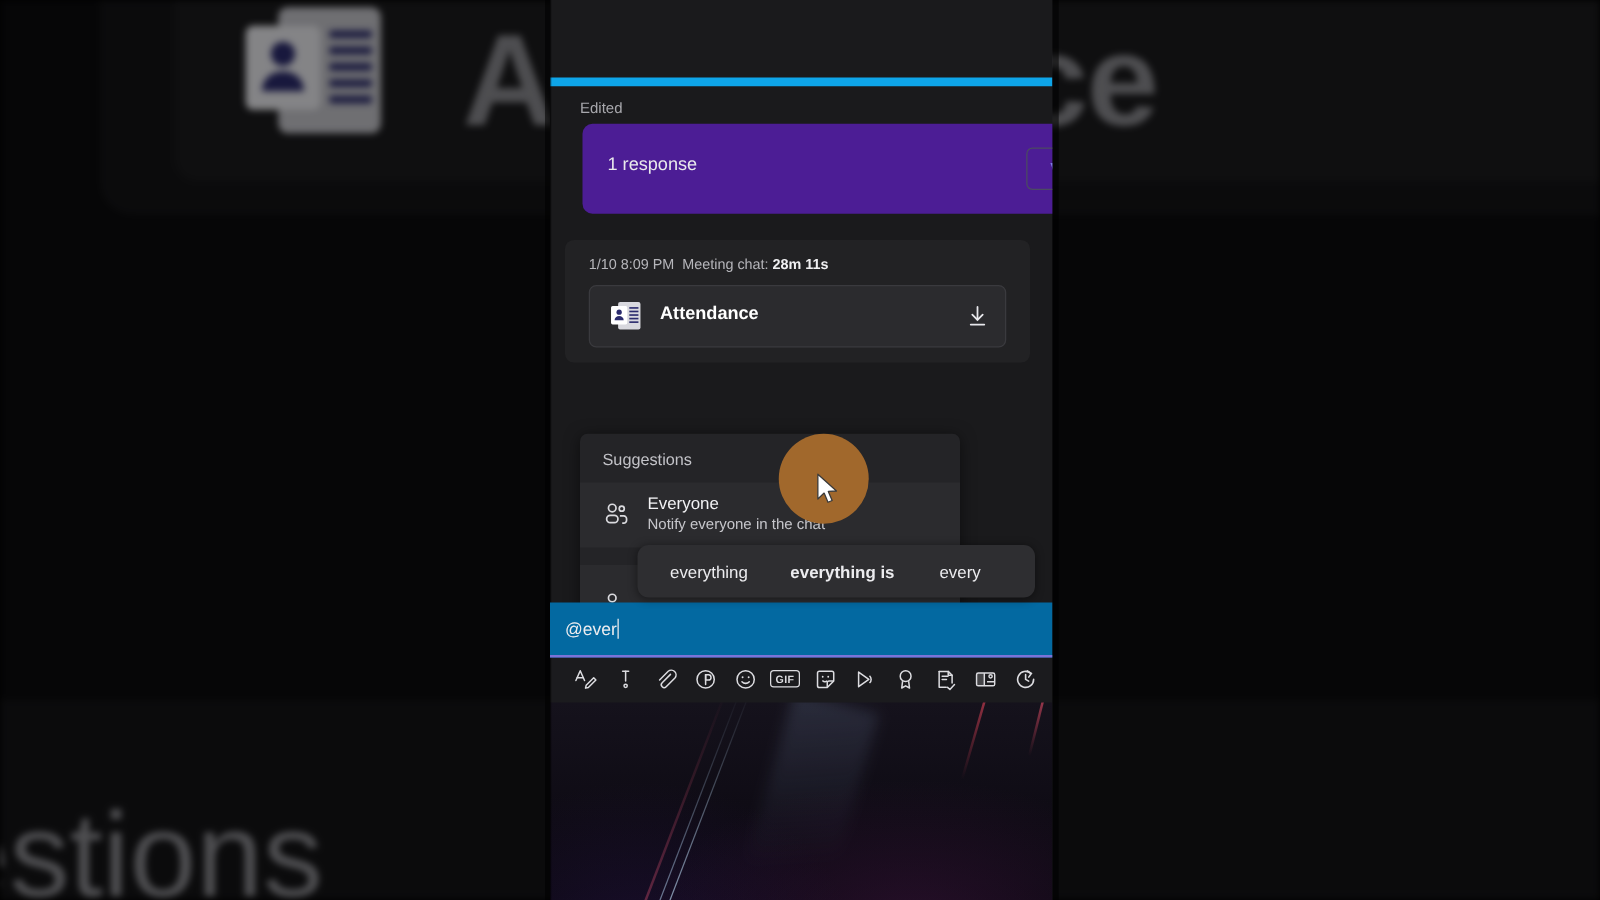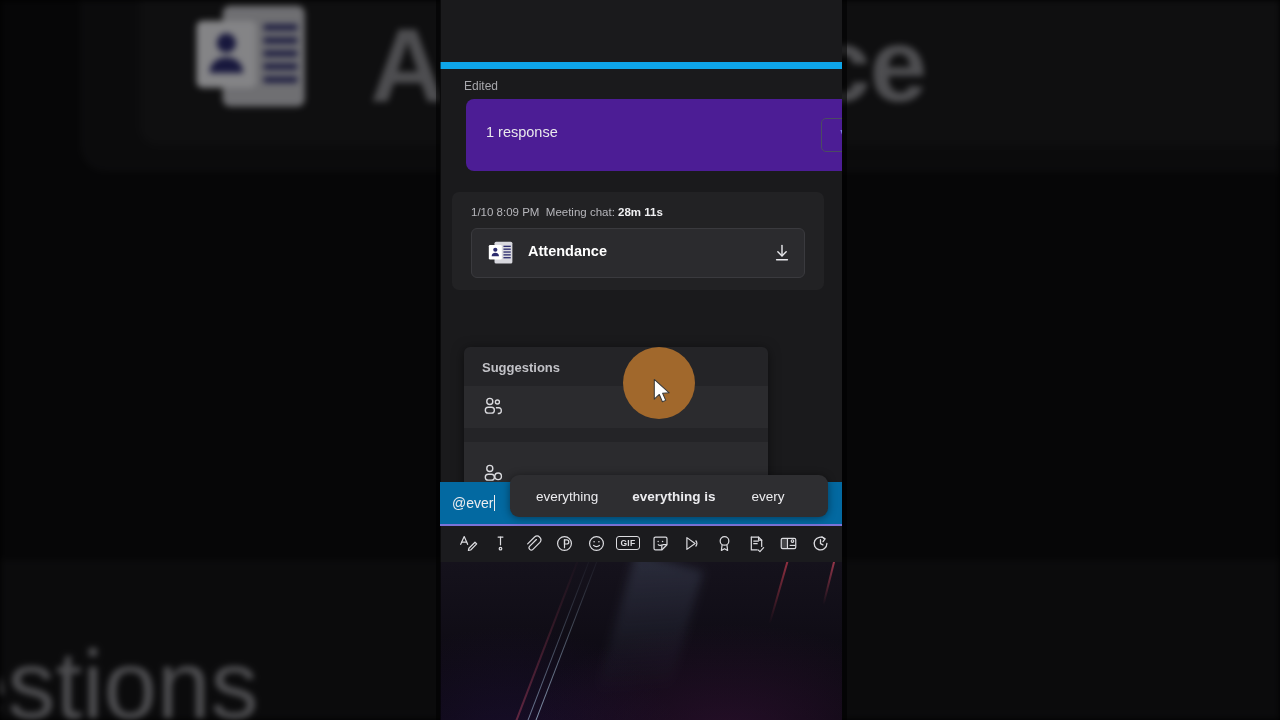--- a/index.html
+++ b/index.html
@@ -78,33 +78,32 @@
   }
   .att-ico{position:absolute;left:16px;top:11px;width:26px;height:26px;}
   .att-name{position:absolute;left:56px;top:14px;font-size:14.5px;font-weight:700;color:#fff;}
   .att-dl{position:absolute;left:300px;top:13px;width:20px;height:22px;cursor:pointer;}
 
   
   .sugg{
     position:absolute;left:24px;top:347px;width:304px;
     background:#242427;border-radius:6px;overflow:hidden;
     box-shadow:0 2px 12px rgba(0,0,0,.5);
-    font-weight:bold;
   }
   .sugg-head{font-size:13px;color:#c2c2c7;padding:13px 0 11px 18px;}
   .sugg-item{
     display:flex;align-items:center;gap:14px;
     padding:9px 0 11px 18px;background:#2b2b2e;cursor:pointer;
   }
   .sugg-item + .sugg-item{margin-top:14px;}
   .sugg-ico{width:22px;height:22px;flex:0 0 22px;color:#dadade;}
   .sugg-t1{font-size:13.5px;color:#f2f2f4;line-height:16px;}
   .sugg-t2{font-size:12px;color:#c6c6cb;line-height:16px;}
   .ac-bar{
-    position:absolute;left:70px;top:475px;width:318px;height:42px;
+    position:absolute;left:70px;top:436px;width:318px;height:42px;
     background:#2e2e31;border-radius:9px;
     display:flex;align-items:center;gap:0;
     box-shadow:0 1px 8px rgba(0,0,0,.45);
     z-index:6;
     text-align:center;
   }
   .ac-word{
     font-size:13.5px;color:#ececef;cursor:pointer;white-space:nowrap;
     padding:0 14px;
   }
@@ -257,20 +256,24 @@
 
     <div class="sugg-item">
       <span class="sugg-ico">
         <svg viewBox="0 0 24 22" width="22" height="22" fill="none" stroke="currentColor" stroke-width="1.5">
           <circle cx="8.5" cy="6" r="3.3"></circle>
             <circle cx="16.8" cy="6.6" r="2.2"></circle>
           <rect x="3.6" y="12.4" width="9.9" height="6.4" rx="3.2"></rect>
           <path d="M15.2 12.9h3.3a2.5 2.5 0 0 1 2.5 2.5v1.3a2.5 2.5 0 0 1-2.5 2.5h-1.3"></path>
         </svg>
       </span>
+      <span>
+        <div class="sugg-t1">Everyone</div>
+        <div class="sugg-t2">Notify everyone in the chat</div>
+      </span>
     </div>
 
     <div class="sugg-item" style="height:44px;">
       <span class="sugg-ico">
         <svg viewBox="0 0 24 22" width="22" height="22" fill="none" stroke="currentColor" stroke-width="1.5">
           <circle cx="8.5" cy="6" r="3.3"></circle>
           <rect x="3.6" y="12.4" width="9.9" height="6.4" rx="3.2"></rect>
           <circle cx="17.6" cy="14.6" r="3.6"></circle>
         </svg>
       </span>

